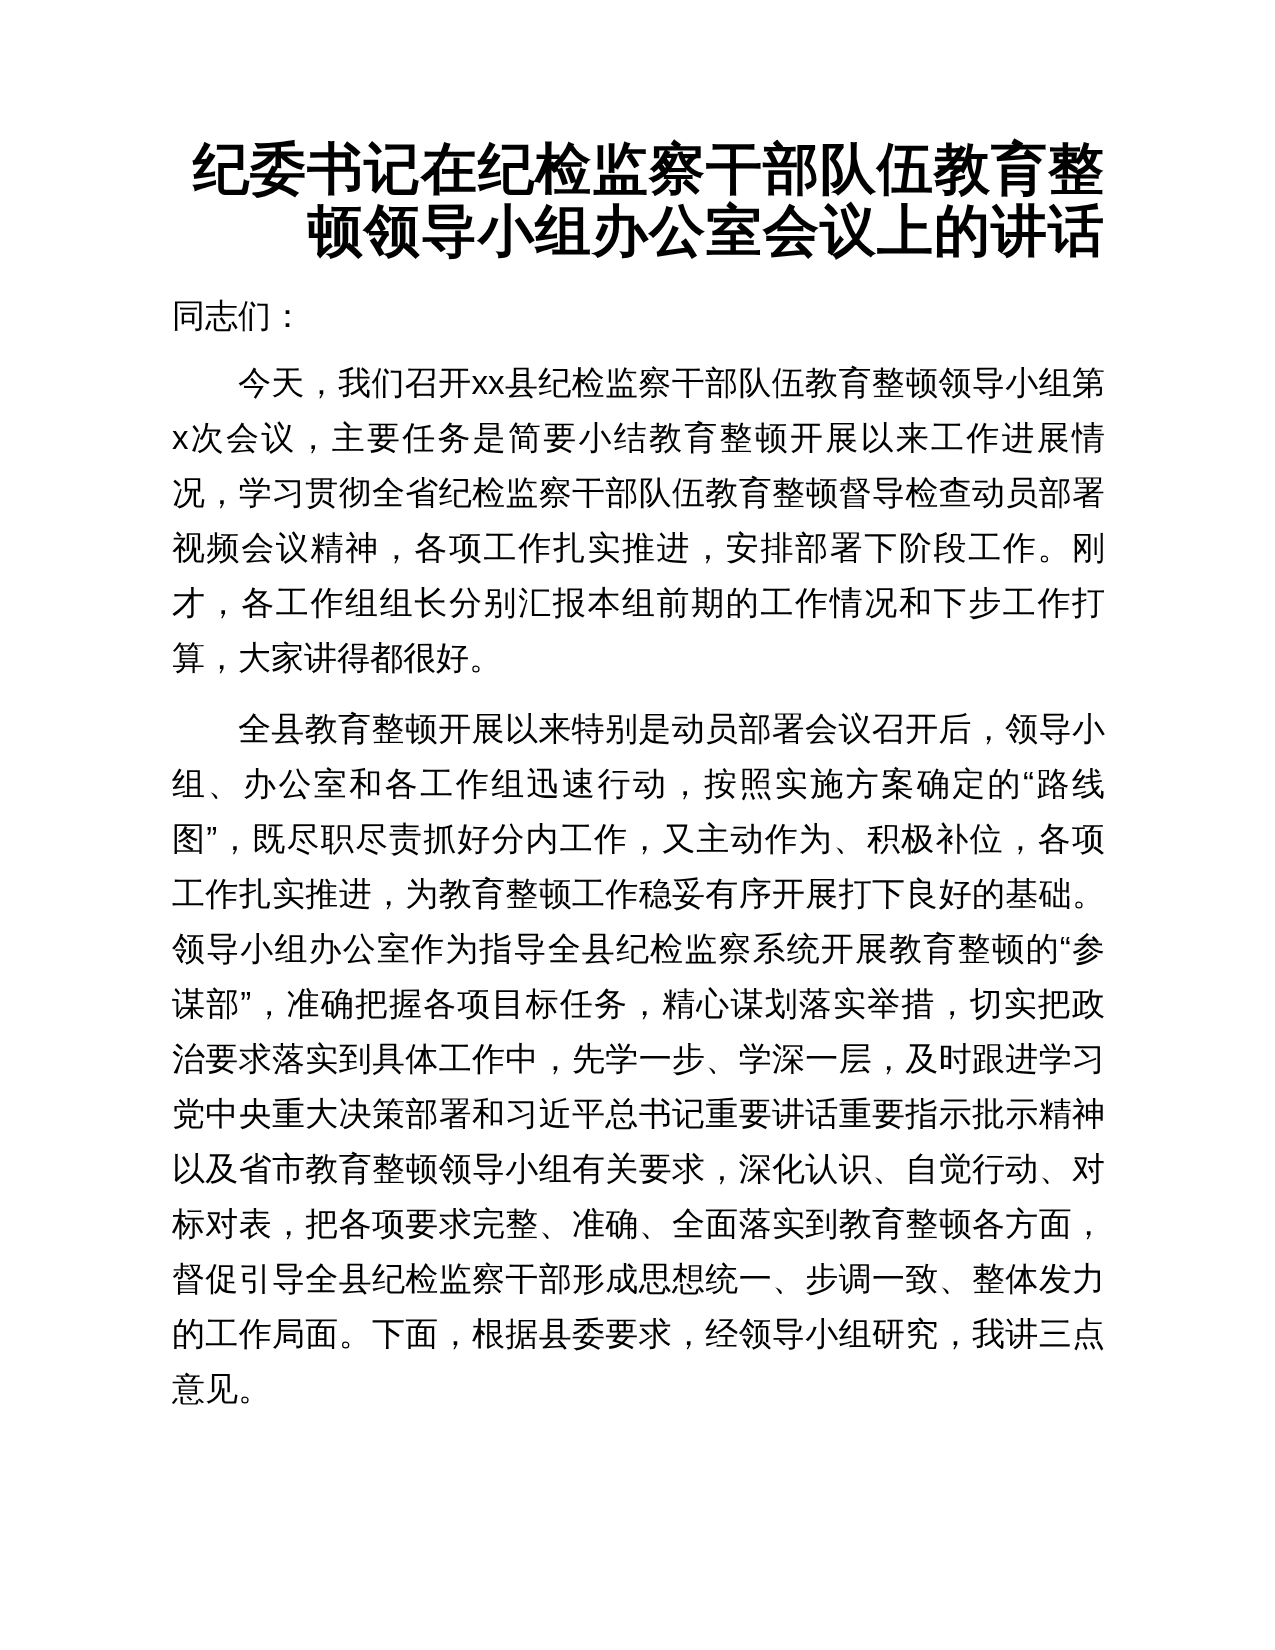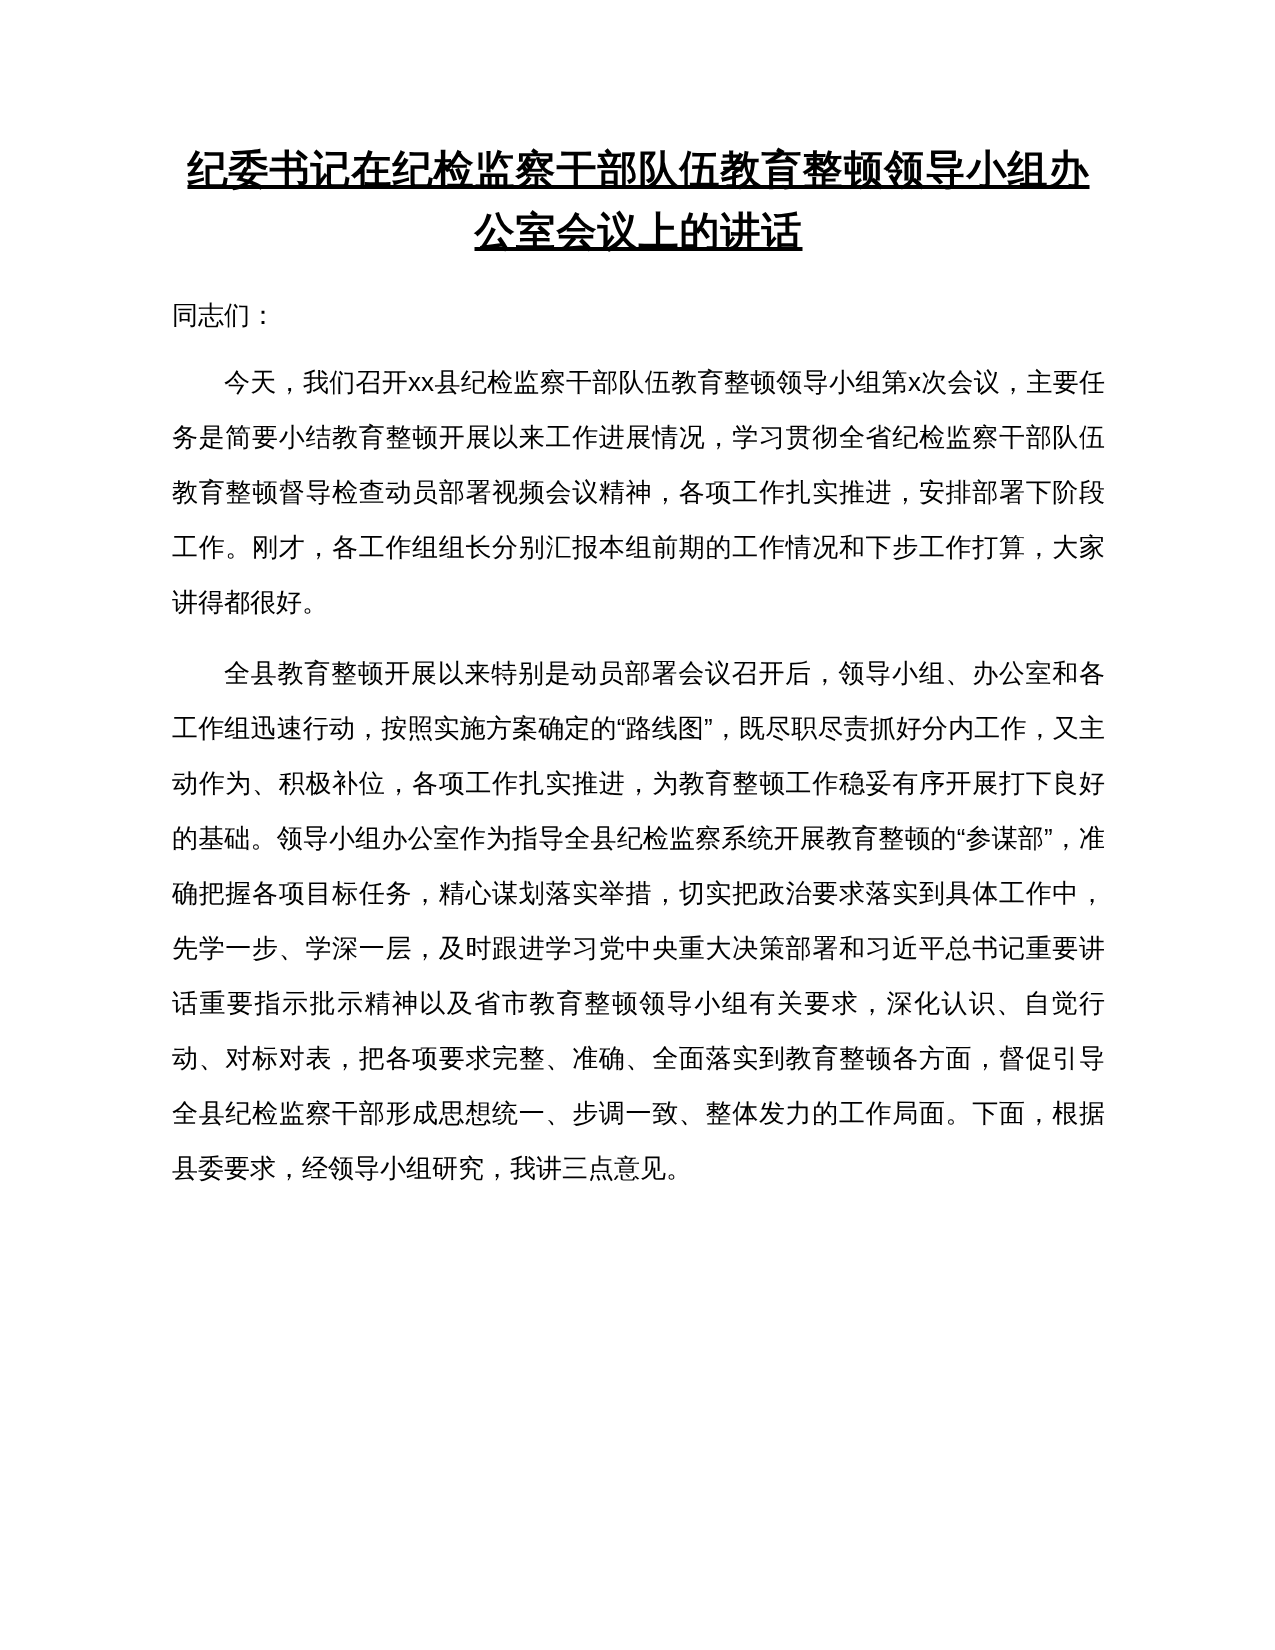--- a/index.html
+++ b/index.html
@@ -13,30 +13,29 @@
       height: 1650px;
       background: #ffffff;
       box-sizing: border-box;
       padding: 138px 170px 0 172px;
       font-family: "Liberation Sans", "DejaVu Sans", sans-serif;
       color: #000000;
       overflow: hidden;
     }
     .doc-title {
       margin: 0 0 26px 0;
-      font-size: 40px;
+      font-size: 56px;
       font-weight: 700;
       line-height: 62px;
-      text-align: center;
+      text-align: right;
       letter-spacing: 1px;
       color: #000000;
-      text-decoration: underline;
     }
     .doc-body {
-      font-size: 26px;
+      font-size: 33px;
       line-height: 55px;
       text-align: justify;
       text-justify: inter-ideograph;
       color: #000000;
     }
     .salutation {
       margin: 0 0 12px 0;
       text-indent: 0;
     }
     .para {

